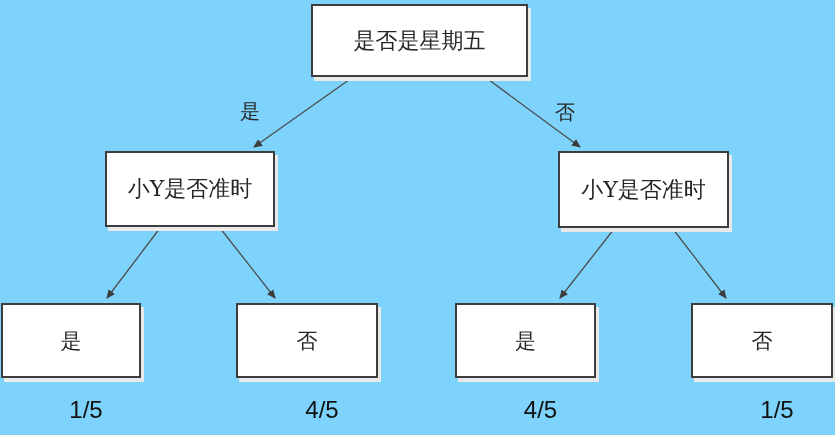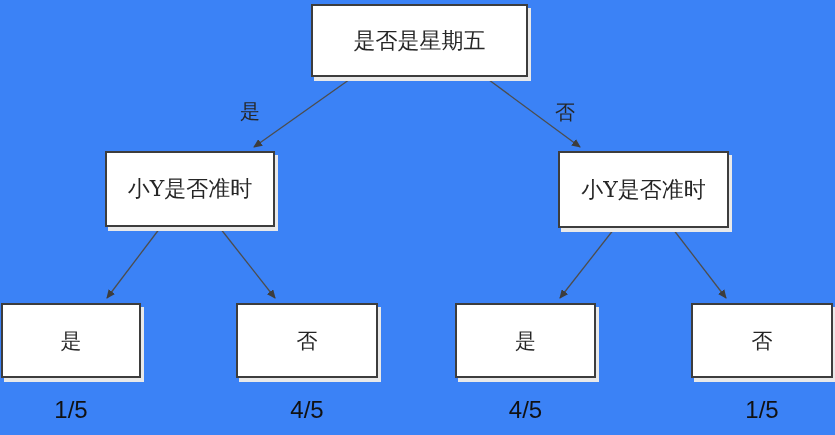--- a/index.html
+++ b/index.html
@@ -4,21 +4,21 @@
 <style>
   html, body {
     margin: 0;
     padding: 0;
     background: #ffffff;
   }
   .stage {
     position: relative;
     width: 835px;
     height: 435px;
-    background: #3b82f6;
+    background: #7dd3fc;
     font-family: "DejaVu Serif", serif;
     overflow: hidden;
   }
   .edges-layer {
     position: absolute;
     left: 0;
     top: 0;
     width: 835px;
     height: 435px;
     pointer-events: none;
@@ -51,20 +51,21 @@
   }
   .edge-label-yes { left: 240px; top: 98px; }
   .edge-label-no  { left: 555px; top: 99px; }
   .prob-label {
     position: absolute;
     top: 396px;
     color: #111111;
     font-size: 24px;
     font-family: "Liberation Sans", sans-serif;
     text-align: center;
+    padding-left: 15px;
   }
   .prob-1 { left: 1px;   width: 140px; }
   .prob-2 { left: 236px; width: 142px; }
   .prob-3 { left: 455px; width: 141px; }
   .prob-4 { left: 691px; width: 142px; }
 </style>
 </head>
 <body>
 
 <div class="stage">

